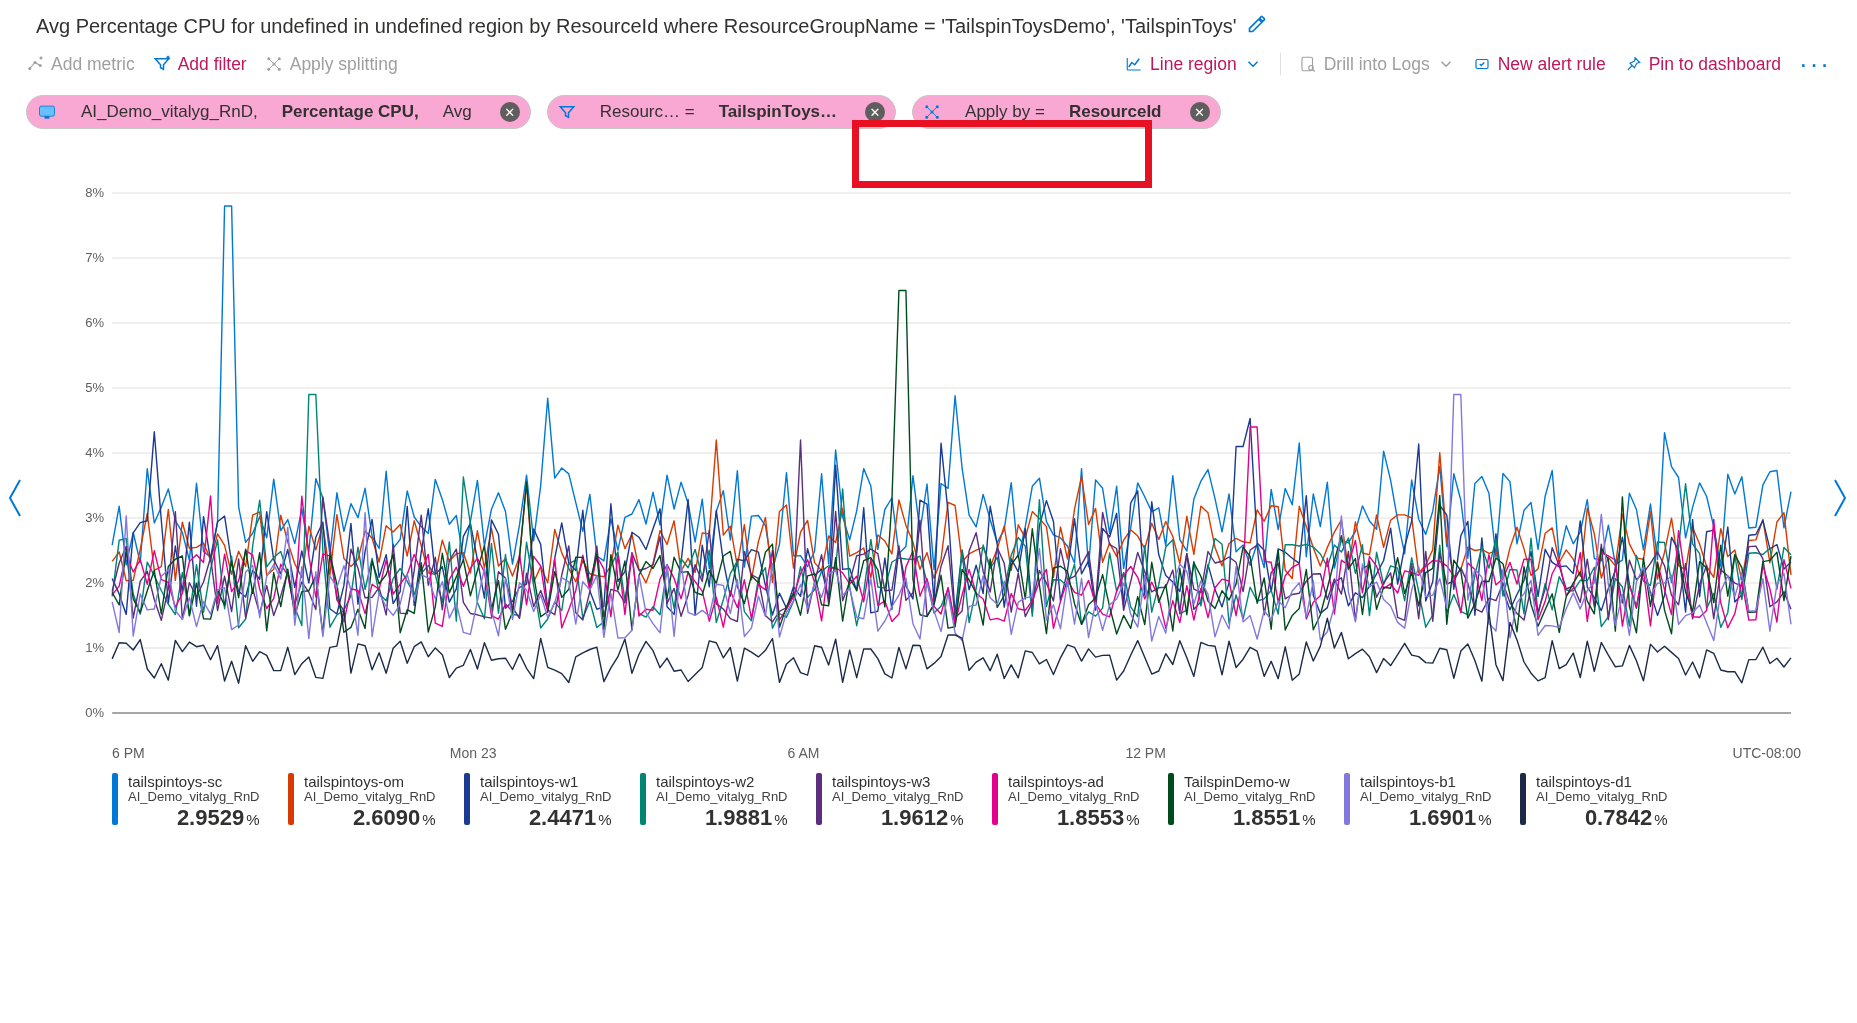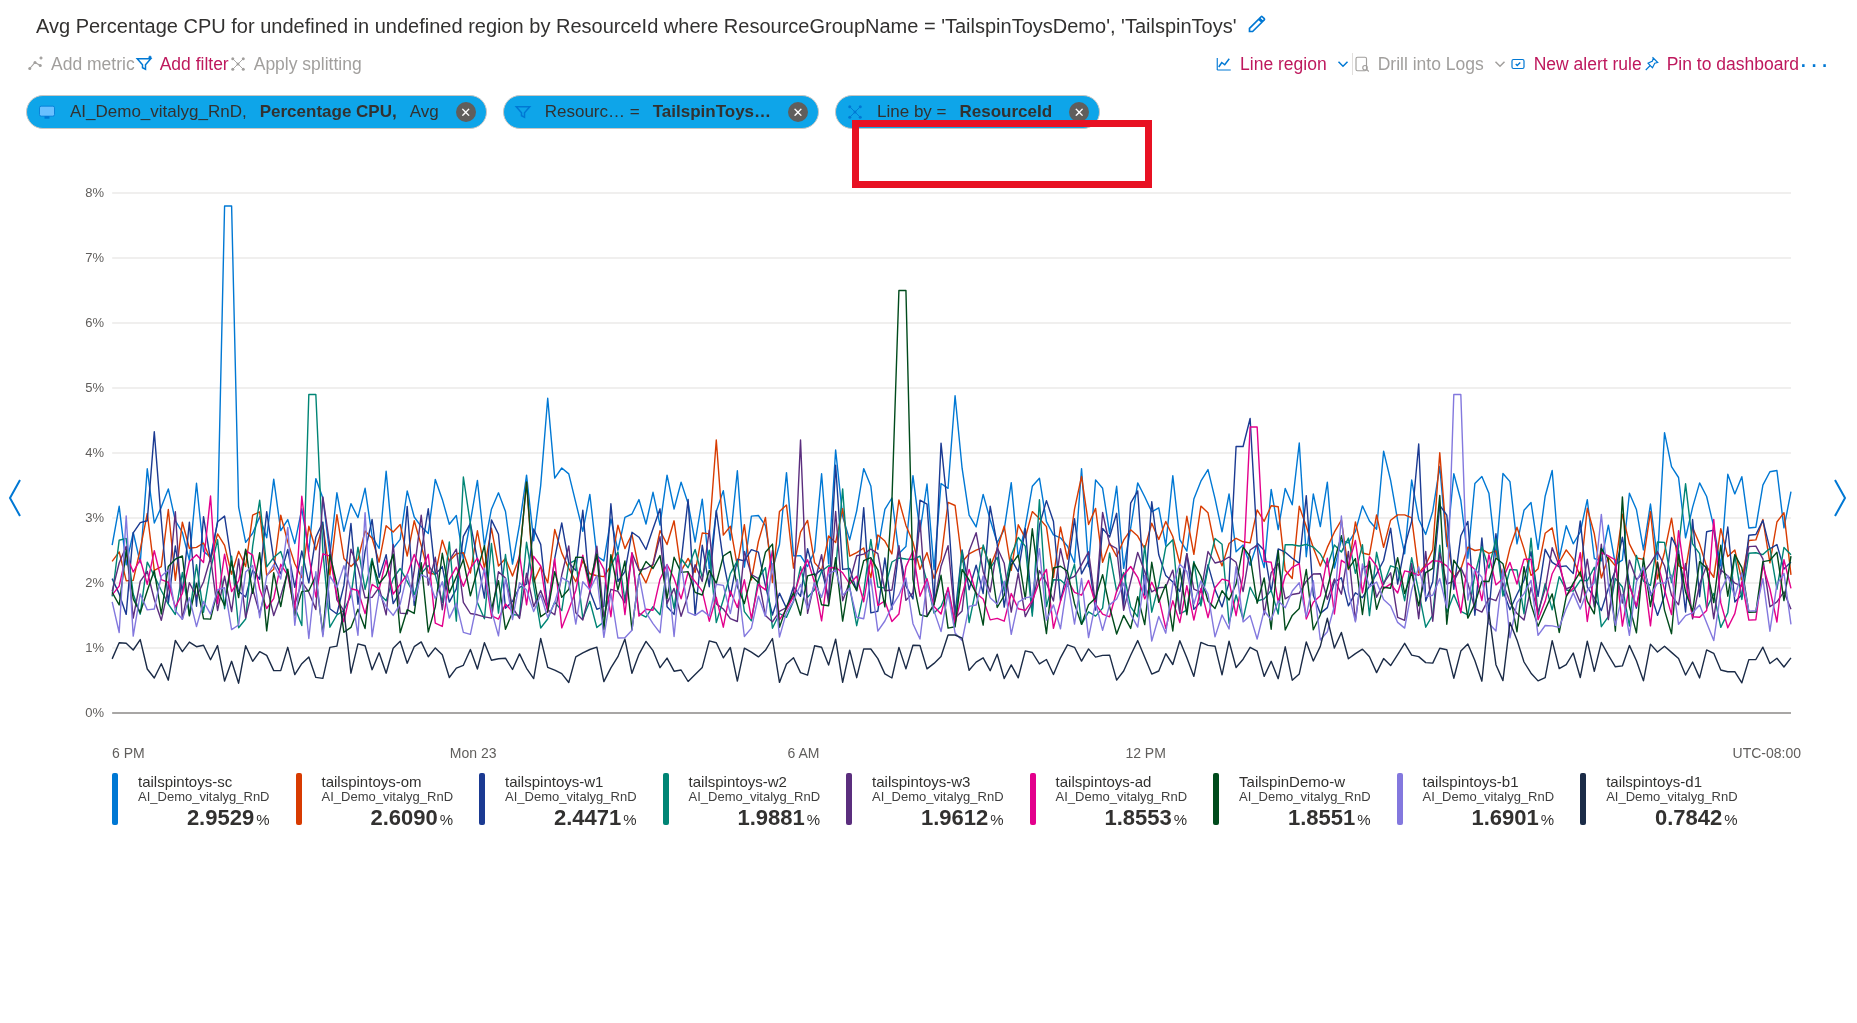--- a/index.html
+++ b/index.html
@@ -3,40 +3,40 @@
 <meta charset="utf-8">
 <style>
   * { box-sizing: border-box; }
   html, body { margin:0; padding:0; font-family: "Segoe UI", Arial, sans-serif; background:#fff; color:#323130; }
   .frame { width:1857px; height:996px; position:relative; overflow:hidden; }
   .inner { padding:6px 26px 10px 26px; }
   .title-row { display:flex; align-items:center; gap:10px; font-size:20px; color:#323130; padding:8px 4px 8px 10px; }
   .title-text { white-space:nowrap; }
   .edit-icon svg { width:20px; height:20px; }
   .toolbar { display:flex; align-items:center; justify-content:space-between; padding:6px 0 10px 0; border-bottom:0; }
-  .toolbar-left, .toolbar-right { display:flex; align-items:center; }
+  .toolbar-left, .toolbar-right { display:flex; align-items:center; gap:18px; }
   .tb-btn { display:flex; align-items:center; gap:7px; font-size:17.5px; cursor:pointer; color:#605e5c; }
   .tb-btn.active { color:#be185d; }
   .tb-btn svg { width:18px; height:18px; }
   .disabled { color:#a19f9d; }
   .pipe { width:1px; height:22px; background:#e1dfdd; }
   .pills-row { display:flex; gap:16px; padding:10px 0 4px 0; align-items:center; }
-  .pill { display:flex; align-items:center; gap:13px; border:1px solid #c8c6c4; border-radius:999px; padding:6px 10px 6px 10px; font-size:17px; background:#0ea5e9; }
+  .pill { display:flex; align-items:center; gap:24px; border:1px solid #c8c6c4; border-radius:999px; padding:6px 10px 6px 10px; font-size:17px; background:#f9a8d4; }
   .pill .bold { font-weight:600; }
   .pill .remove { width:20px; height:20px; border-radius:50%; background:#605e5c; color:#fff; display:flex; align-items:center; justify-content:center; font-size:13px; cursor:pointer; margin-left:4px; }
   .highlight-box { position:absolute; border:7px solid #e81123; pointer-events:none; }
   .nav-arrow { position:absolute; top:50%; transform:translateY(-50%); width:30px; height:48px; color:#0078d4; cursor:pointer; }
   .nav-arrow svg { width:28px; height:48px; }
   .nav-left { left:2px; }
   .nav-right { right:2px; }
   .chart-area { position:relative; margin:50px 30px 0 30px; height:620px; }
   #chart-svg { width:100%; height:560px; display:block; }
   .x-ticks-row { display:flex; justify-content:space-between; padding:2px 0 0 56px; font-size:14px; color:#605e5c; }
   .legend-row { display:flex; gap:26px; padding:12px 0 0 56px; flex-wrap:nowrap; }
-  .legend-item { display:flex; align-items:flex-start; gap:20px; min-width:150px; }
+  .legend-item { display:flex; align-items:flex-start; gap:10px; min-width:150px; }
   .legend-bar { width:6px; height:52px; border-radius:2px; flex:0 0 auto; }
   .legend-texts { display:flex; flex-direction:column; line-height:1.15; }
   .legend-name { font-size:15px; color:#323130; white-space:nowrap; }
   .legend-sub  { font-size:13px; color:#404040; white-space:nowrap; }
   .legend-val  { font-size:22px; font-weight:600; color:#323130;text-align:right; }
   .legend-val .pct { font-size:15px; font-weight:400; margin-left:2px; }
   .more-dots { color:#0078d4; font-size:26px; letter-spacing:2px; cursor:pointer; line-height:10px; }
 </style>
 </head>
 <body>
@@ -145,21 +145,21 @@
       </div>
       <div class="pill">
         <svg width="18" height="18" viewBox="0 0 24 24">
             <circle cx="5" cy="5" r="2" fill="#0078d4"></circle>
             <circle cx="5" cy="19" r="2" fill="#0078d4"></circle>
             <circle cx="19" cy="5" r="2" fill="#0078d4"></circle>
             <circle cx="19" cy="19" r="2" fill="#0078d4"></circle>
             <circle cx="12" cy="12" r="2" fill="#0078d4"></circle>
             <path d="M5 5L12 12L5 19M19 5L12 12L19 19" stroke="#0078d4" stroke-width="1.2" fill="none"></path>
           </svg>
-        <span>Line by =</span>
+        <span>Apply by =</span>
         <span class="bold">ResourceId</span>
         <span class="remove">✕</span>
       </div>
     </div>
 
     <div class="chart-area">
       <svg id="chart-svg" viewBox="0 0 1740 560" preserveAspectRatio="none">
           <line x1="56" x2="1730" y1="530" y2="530" stroke="#e1dfdd" stroke-width="1"></line>
           <text x="48" y="534" text-anchor="end" font-size="13" fill="#605e5c">0%</text>
           <line x1="56" x2="1730" y1="465" y2="465" stroke="#e1dfdd" stroke-width="1"></line>

